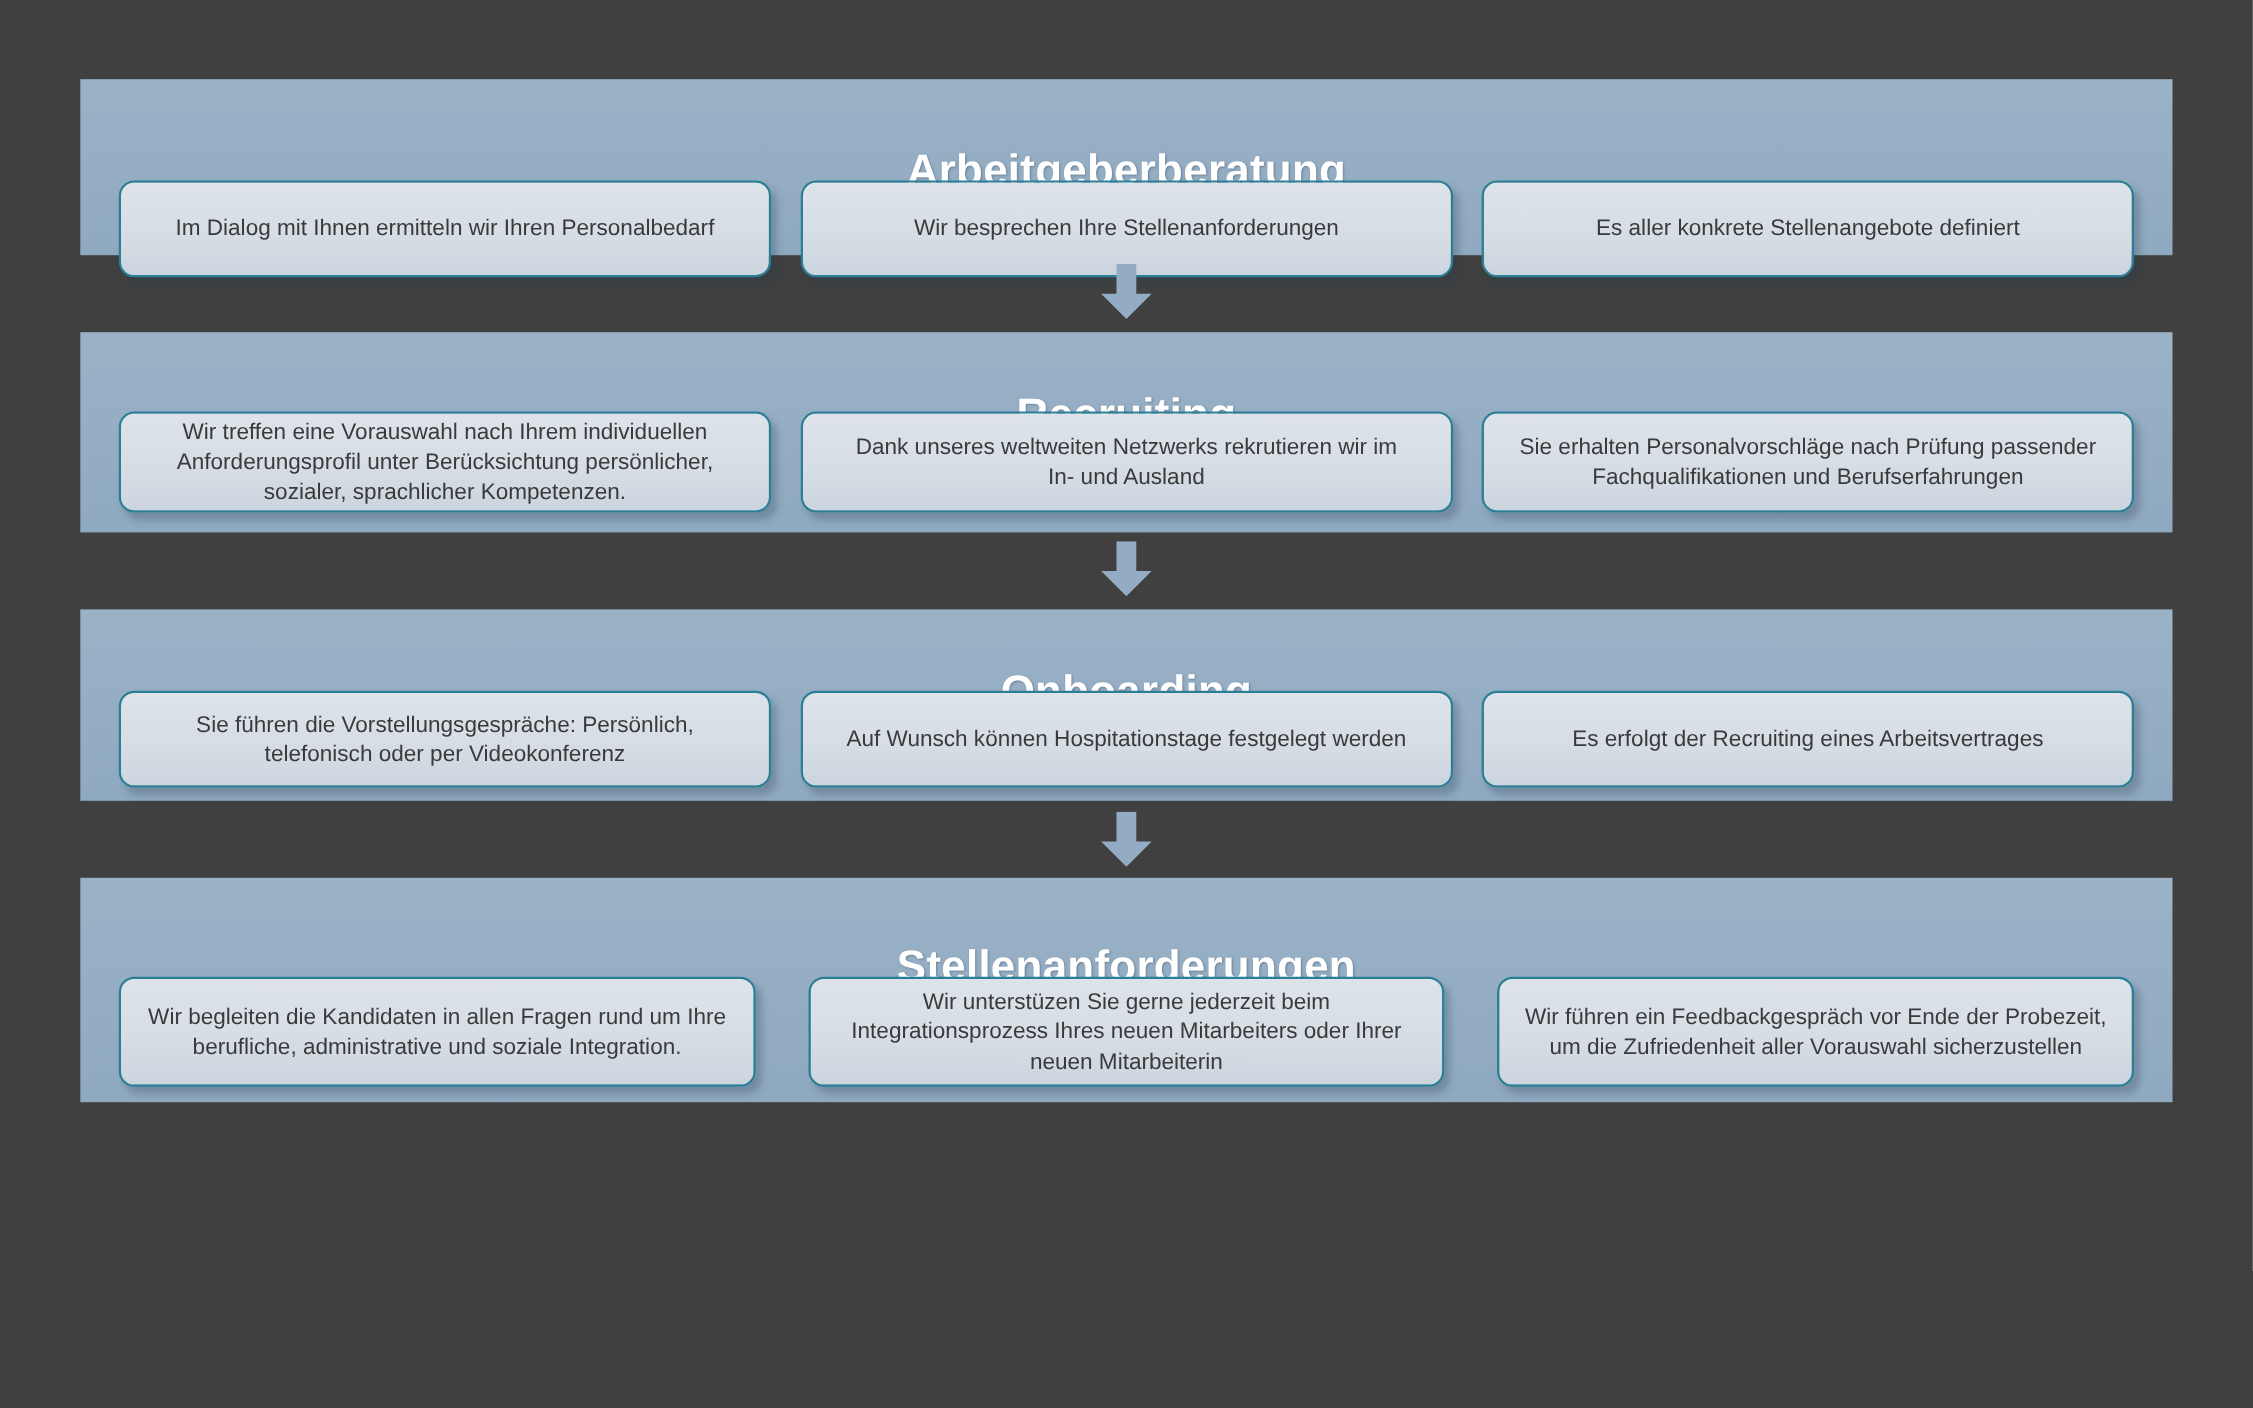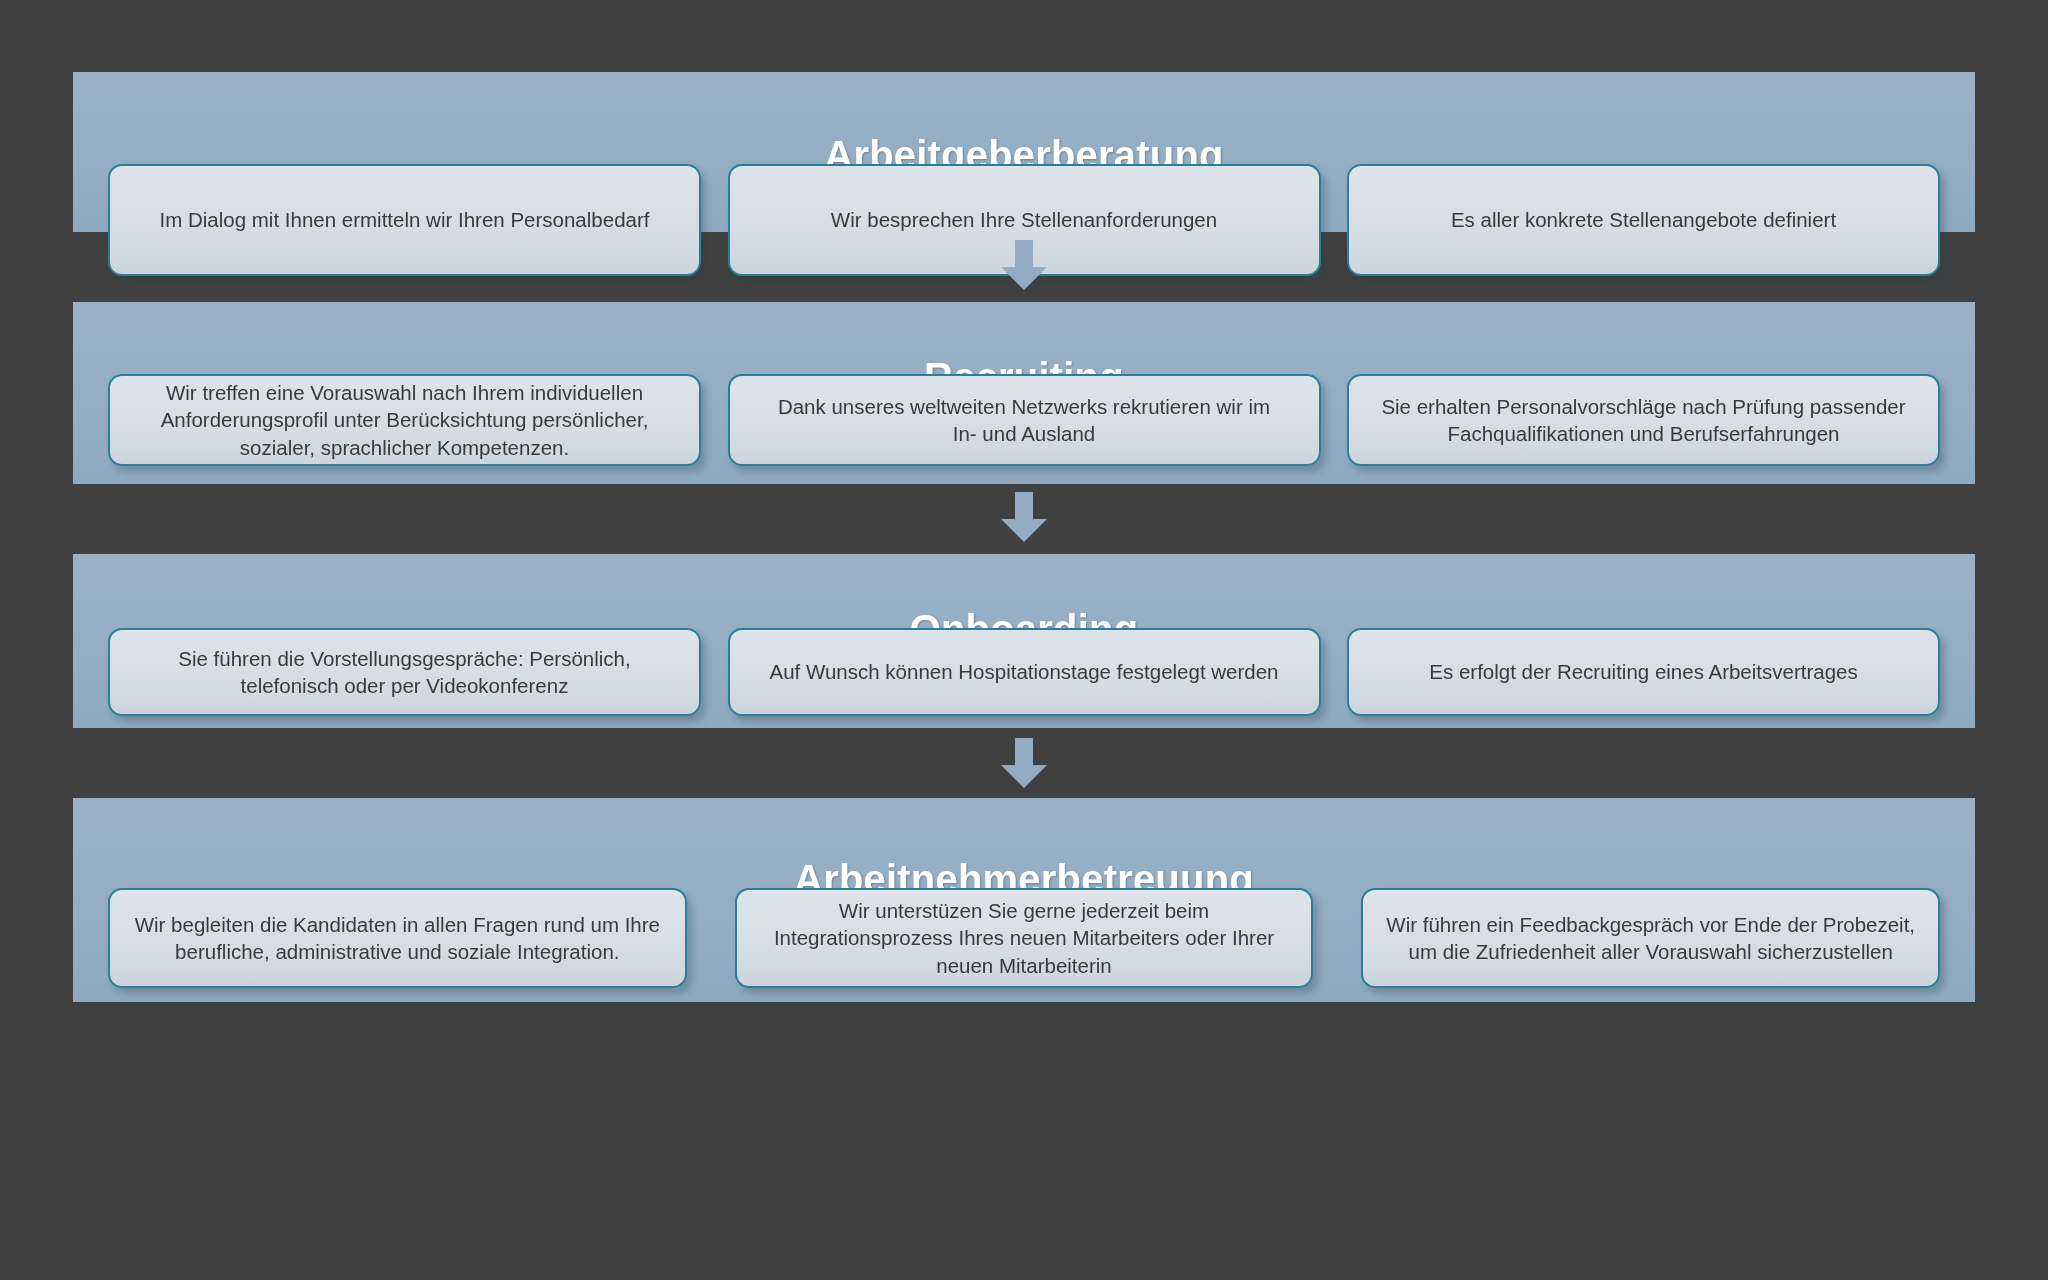--- a/index.html
+++ b/index.html
@@ -87,21 +87,21 @@
     width: 46px;
     height: 50px;
     left: 1001px;
   }
   .arrow svg { display: block; width: 46px; height: 50px; }
 
   
   #stage-0 { top: 72px;   height: 160px; }
   #stage-0 .stage-title { top: 30px; }
   #stage-0 .card-row { top: 92px; }
-  #stage-0 .card { height: 112px; }
+  #stage-0 .card { height: 88px; }
 
   #stage-1 { top: 302px;  height: 182px; }
   #stage-1 .stage-title { top: 22px; }
   #stage-1 .card-row { top: 72px; }
   #stage-1 .card { height: 92px; }
 
   #stage-2 { top: 554px;  height: 174px; }
   #stage-2 .stage-title { top: 22px; }
   #stage-2 .card-row { top: 74px; }
   #stage-2 .card { height: 88px; }
@@ -182,21 +182,21 @@
     </div>
   </section>
 
   <div id="arrow-2" class="arrow">
     <svg viewBox="0 0 46 50" xmlns="http://www.w3.org/2000/svg" aria-hidden="true">
       <polygon points="14,0 32,0 32,27 46,27 23,50 0,27 14,27" fill="#93acc3"></polygon>
     </svg>
   </div>
 
   <section id="stage-3" class="stage">
-    <h2 class="stage-title">Arbeitnehmerbetreuung</h2>
+    <h2 class="stage-title">Stellenanforderungen</h2>
     <div class="card-row">
       <div class="card">
         <span class="card-text">Wir begleiten die Kandidaten in allen Fragen rund um Ihre
 berufliche, administrative und soziale Integration.</span>
       </div>
       <div class="card">
         <span class="card-text">Wir unterstüzen Sie gerne jederzeit beim
 Integrationsprozess Ihres neuen Mitarbeiters oder Ihrer
 neuen Mitarbeiterin</span>
       </div>

